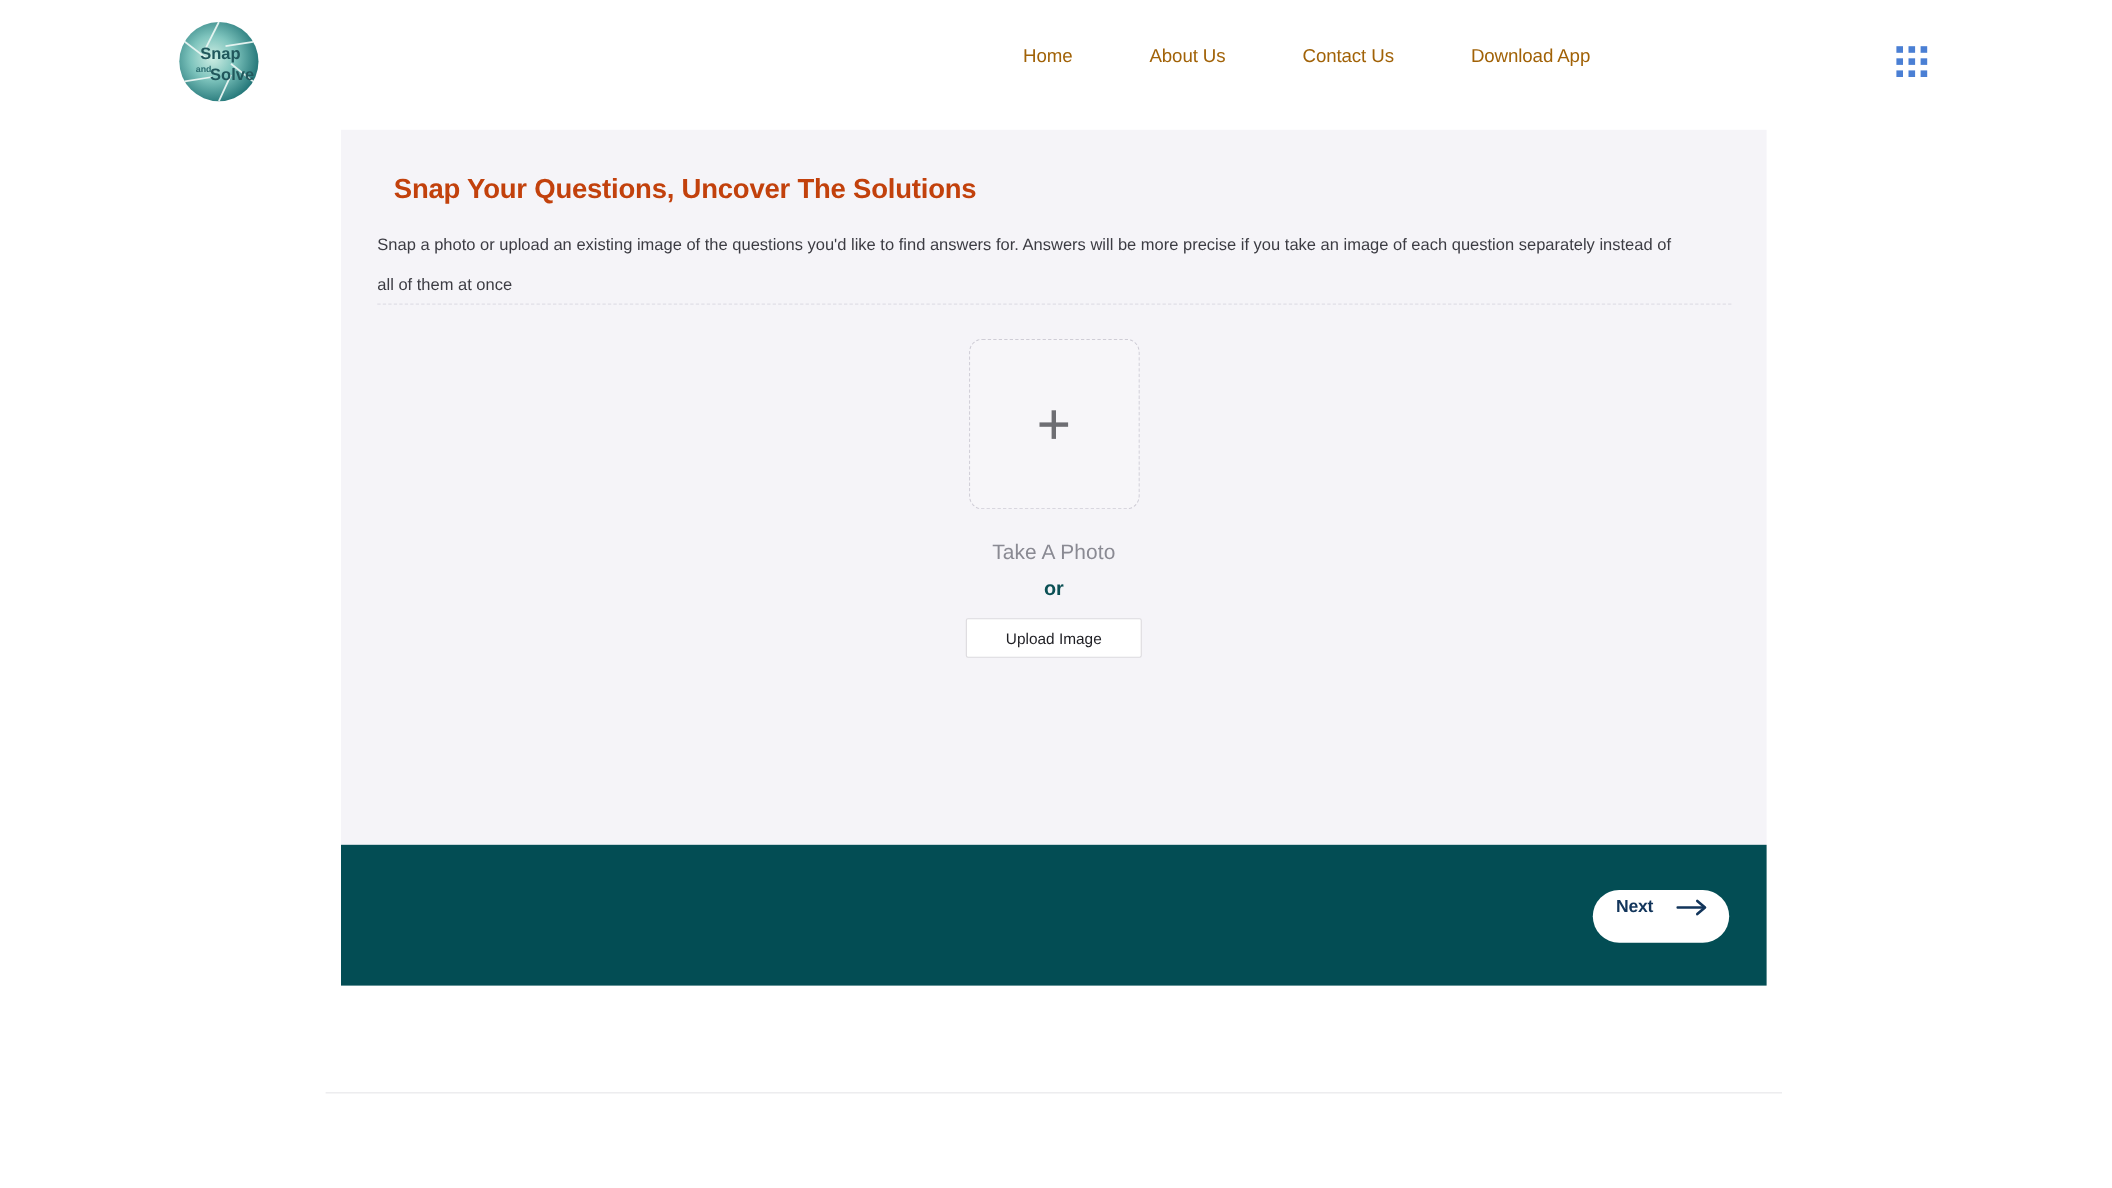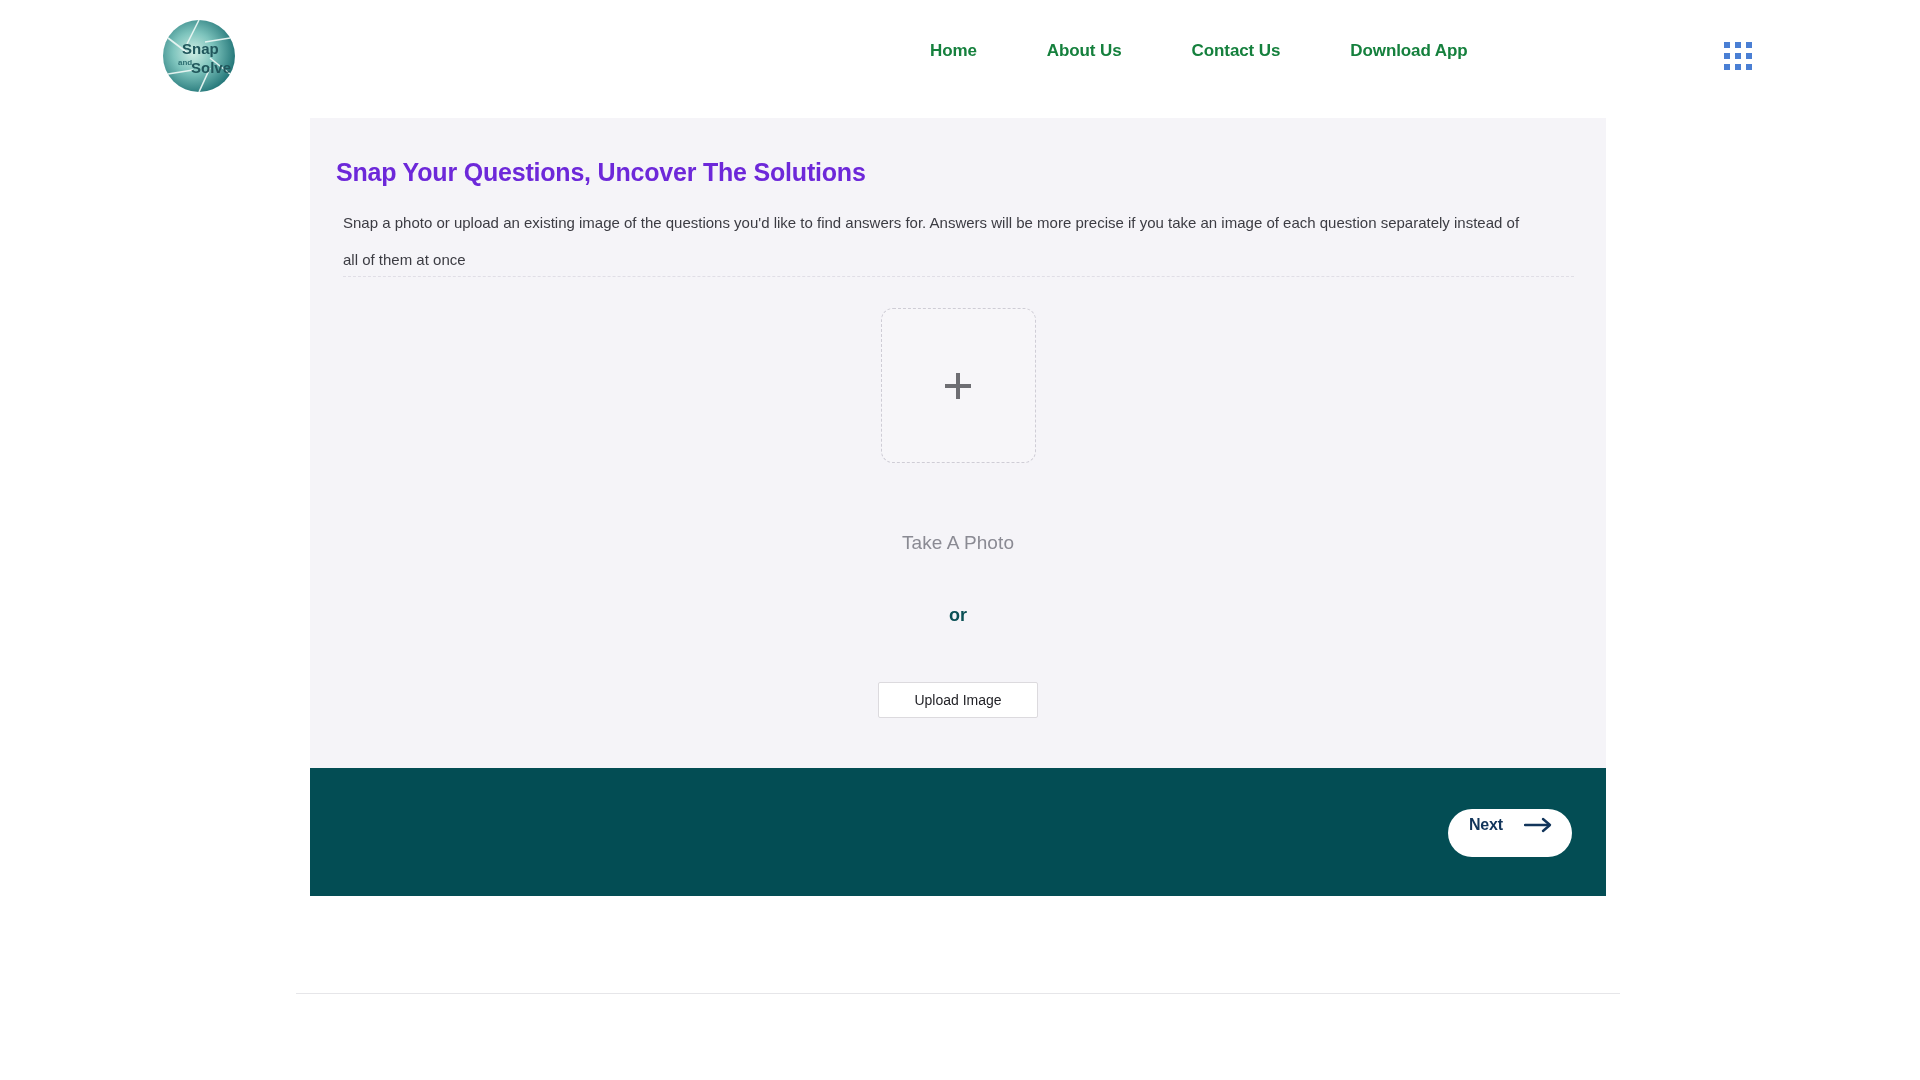--- a/index.html
+++ b/index.html
@@ -43,22 +43,22 @@
   .nav {
     position: absolute;
     left: 930px;
     top: 41px;
     display: flex;
     align-items: center;
     gap: 0;
   }
   .nav-item {
     font-size: 17px;
-    font-weight: bold;
-    color: #15803d;
+    font-weight: normal;
+    color: #a16207;
     letter-spacing: -0.1px;
     padding: 0 0;
     margin-right: 70px;
     white-space: nowrap;
     cursor: pointer;
   }
   .nav-item:last-child { margin-right: 16px; }
 
   .grid-icon {
     position: absolute;
@@ -84,25 +84,25 @@
     position: absolute;
     left: 310px;
     top: 118px;
     width: 1296px;
     height: 650px;
     background: #f5f4f8;
   }
 
   .card-title {
     position: absolute;
-    left: 26px;
+    left: 48px;
     top: 40px;
     font-size: 25px;
     font-weight: bold;
-    color: #6d28d9;
+    color: #c2410c;
     letter-spacing: -0.2px;
   }
 
   .card-desc {
     position: absolute;
     left: 33px;
     top: 86px;
     width: 1180px;
     font-size: 15px;
     line-height: 37px;
@@ -121,21 +121,20 @@
 
   
   .upload-area {
     position: absolute;
     left: 0;
     top: 190px;
     width: 1296px;
     display: flex;
     flex-direction: column;
     align-items: center;
-    gap: 40px;
   }
 
   .dropzone {
     width: 155px;
     height: 155px;
     border: 1px dashed #cfcdd6;
     border-radius: 12px;
     background: #f7f6f9;
     display: flex;
     align-items: center;

